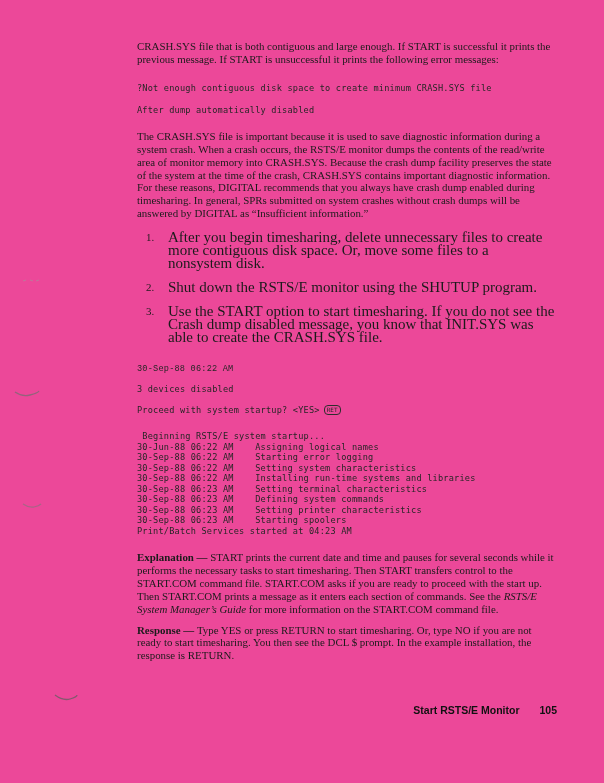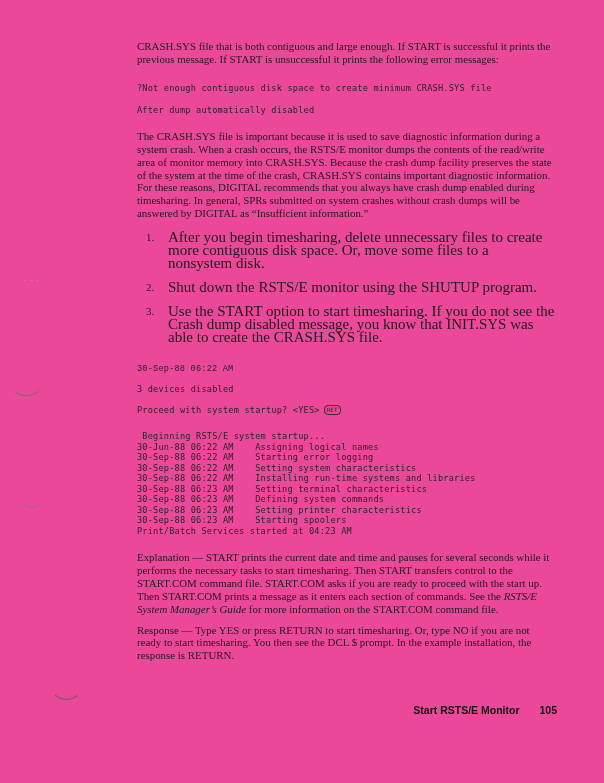--- a/index.html
+++ b/index.html
@@ -63,21 +63,21 @@
     font-family: "DejaVu Sans Mono", monospace;
     font-size: 6px;
     line-height: 7px;
     padding: 0px 2px 1px 2px;
     border: 1px solid #2e2e2e;
     border-radius: 4px;
     margin-left: 4px;
     vertical-align: 1px;
     letter-spacing: 0;
   }
-  .lead-label { font-weight: normal; }
+  .lead-label { font-weight: bold; }
   .book-title { font-style: italic; }
   .footer {
     position: absolute;
     top: 704px;
     right: 47px;
     font-family: "Liberation Sans", sans-serif;
     font-weight: bold;
     font-size: 10.5px;
     color: #111111;
   }

